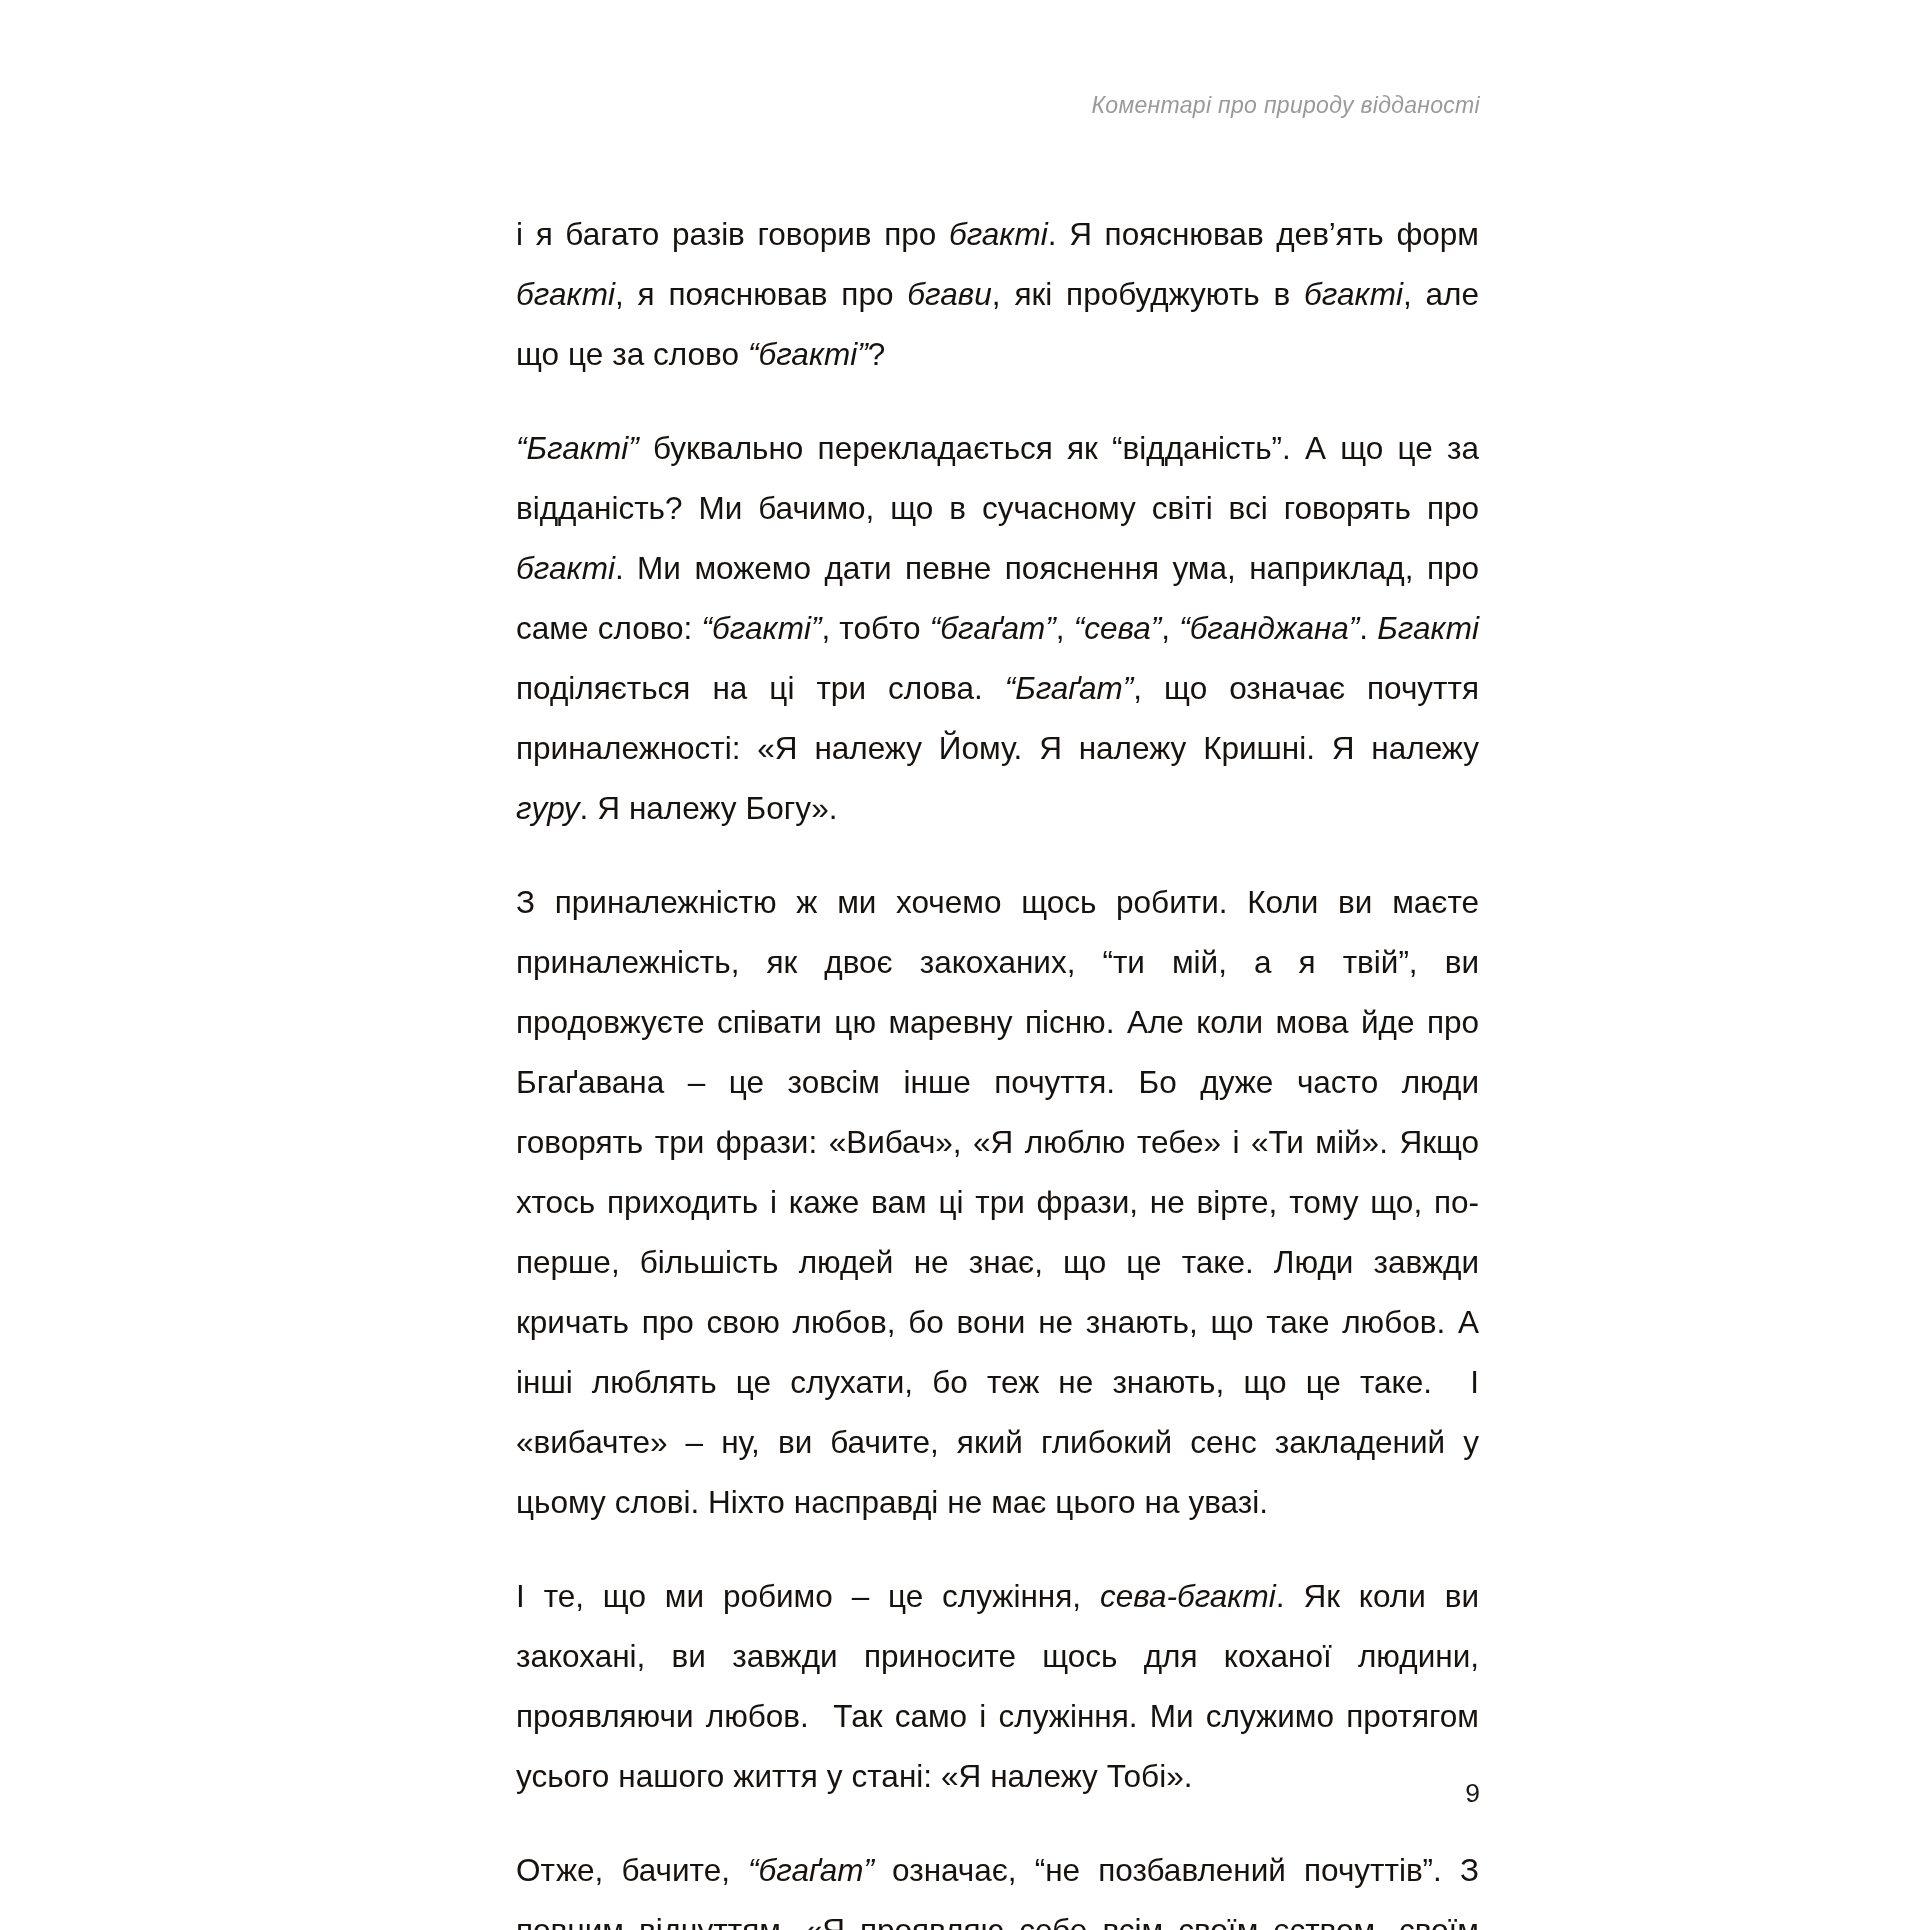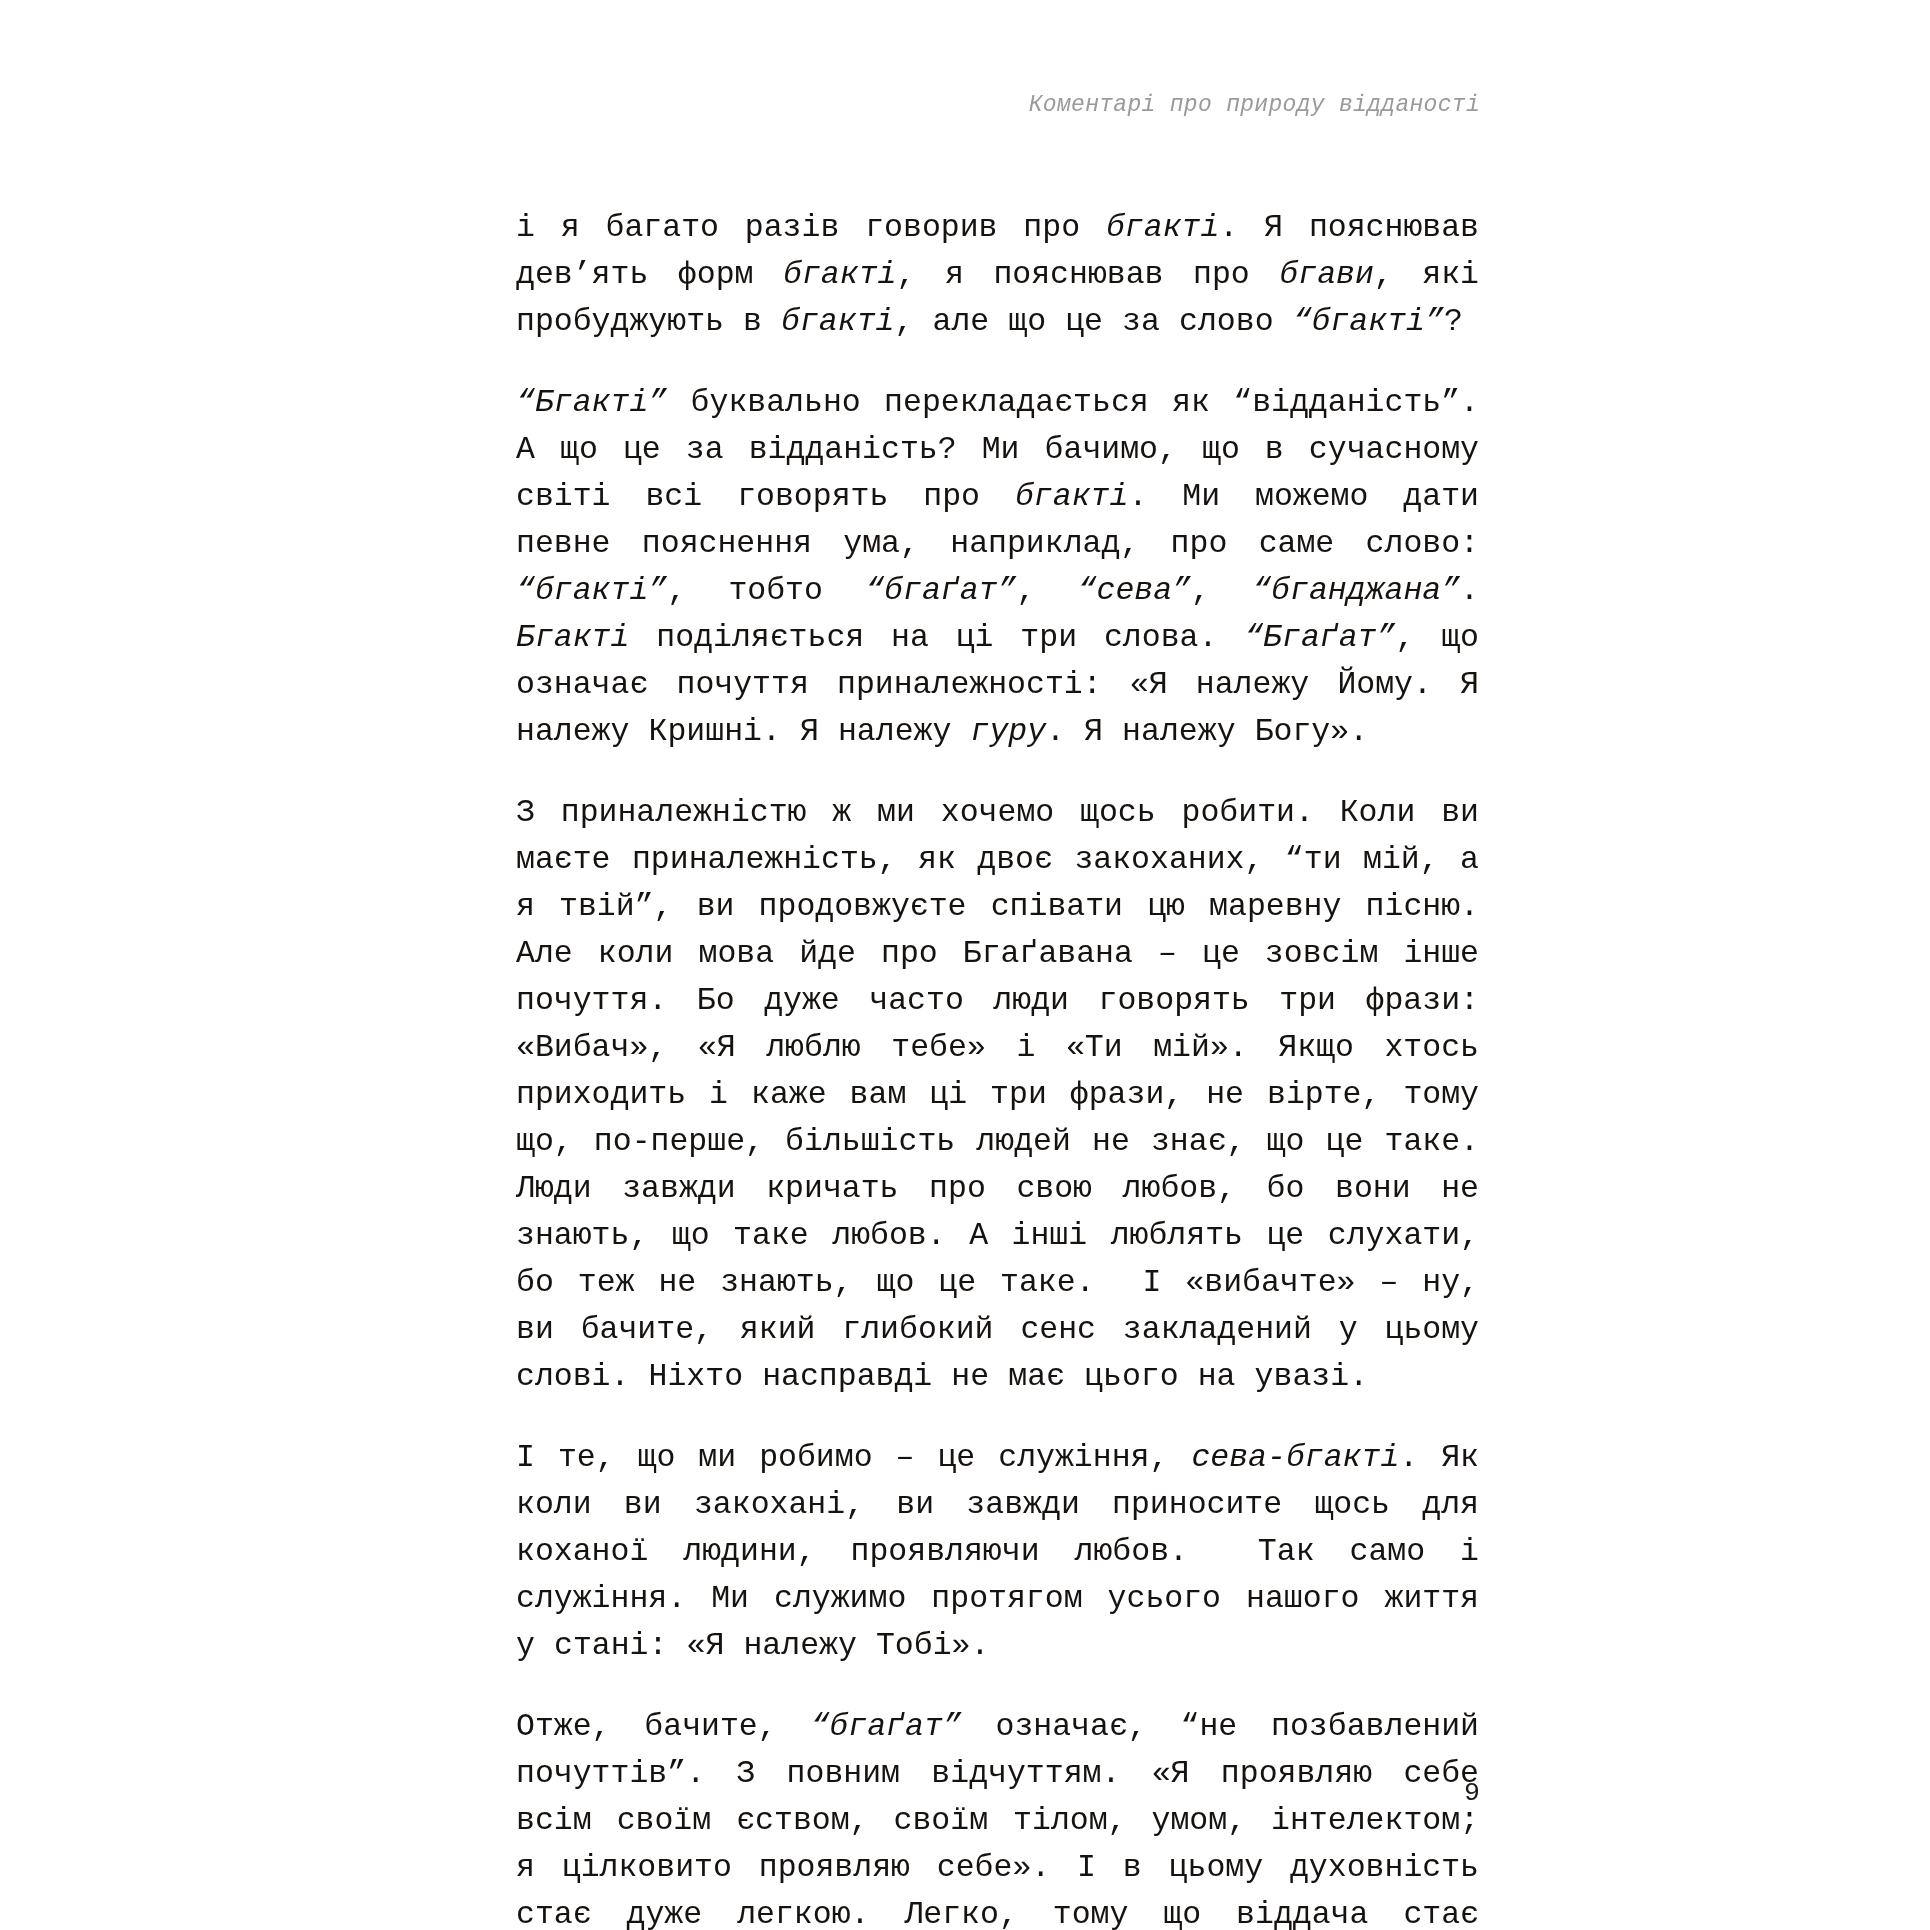--- a/index.html
+++ b/index.html
@@ -9,21 +9,21 @@
     background: #ffffff;
   }
 
   .page {
     position: relative;
     width: 1930px;
     height: 1930px;
     background: #ffffff;
     box-sizing: border-box;
     overflow: hidden;
-    font-family: Liberation Mono, monospace;
+    font-family: Liberation Sans, sans-serif;
     color: #16120f;
   }
 
   
   .running-head {
     position: absolute;
     top: 92px;
     left: 311px;
     right: 450px;
     text-align: right;
@@ -38,21 +38,21 @@
   .text-block {
     position: absolute;
     top: 204px;
     left: 516px;
     width: 963px;
   }
 
   .para {
     margin: 0 0 34px 0;
     font-size: 31.5px;
-    line-height: 47px;
+    line-height: 60px;
     text-align: justify;
     text-justify: inter-word;
     hyphens: manual;
     -webkit-hyphens: manual;
     text-indent: 0;
     word-spacing: 0.2px;
   }
 
   .para:last-of-type {
     margin-bottom: 0;

